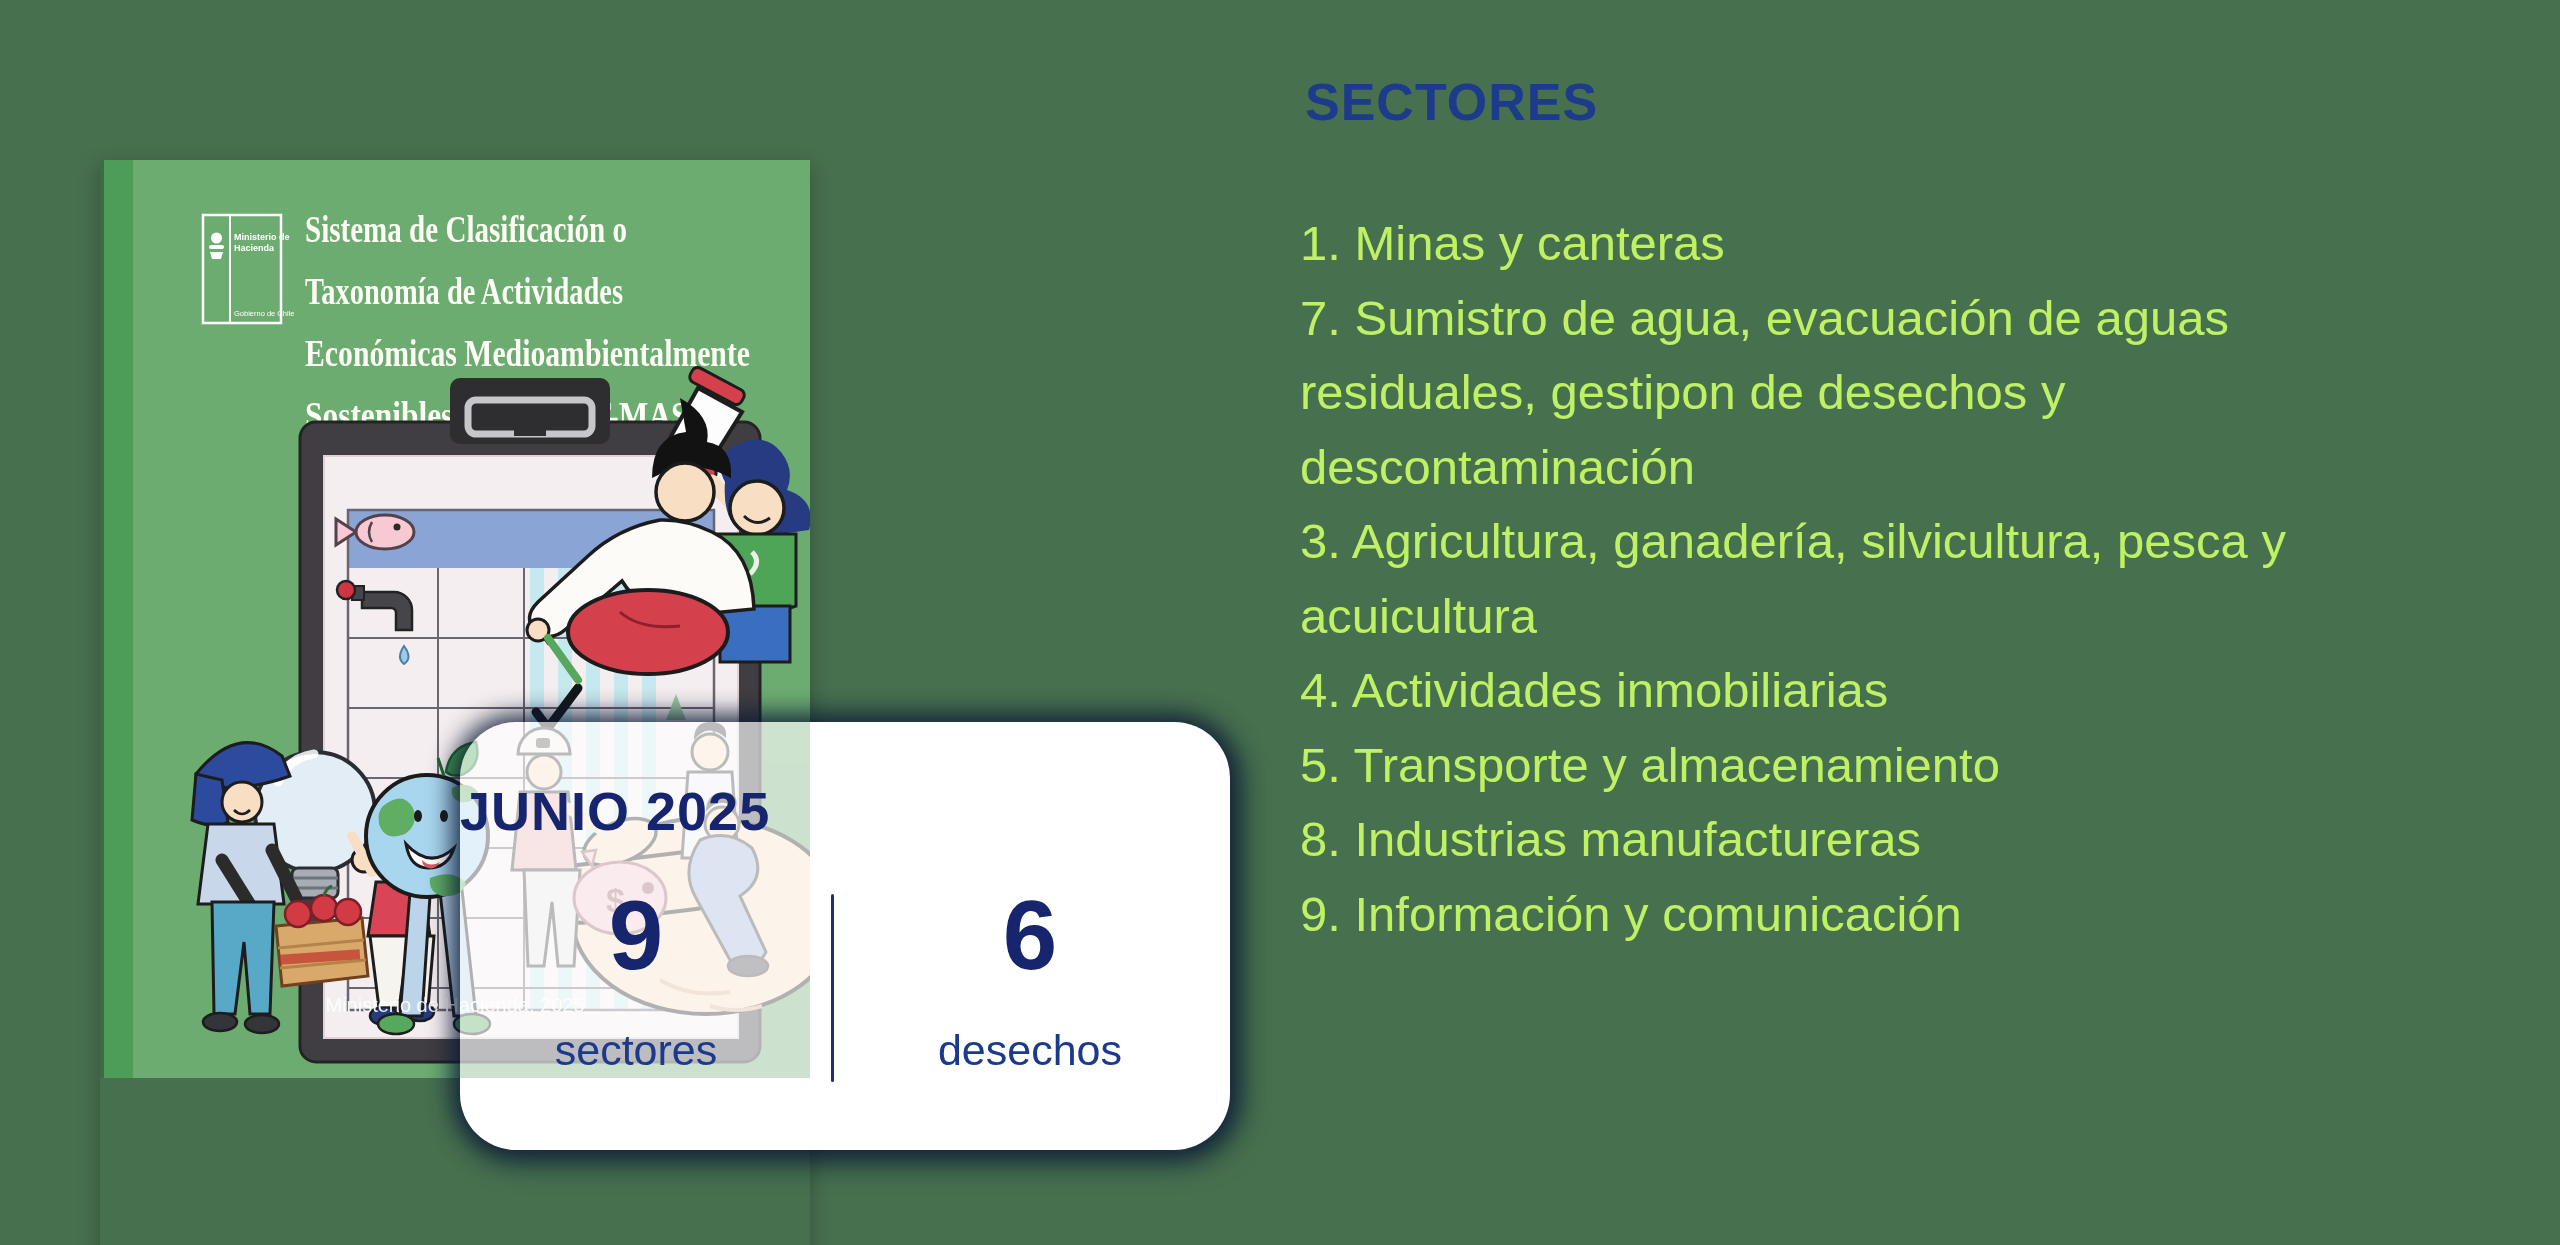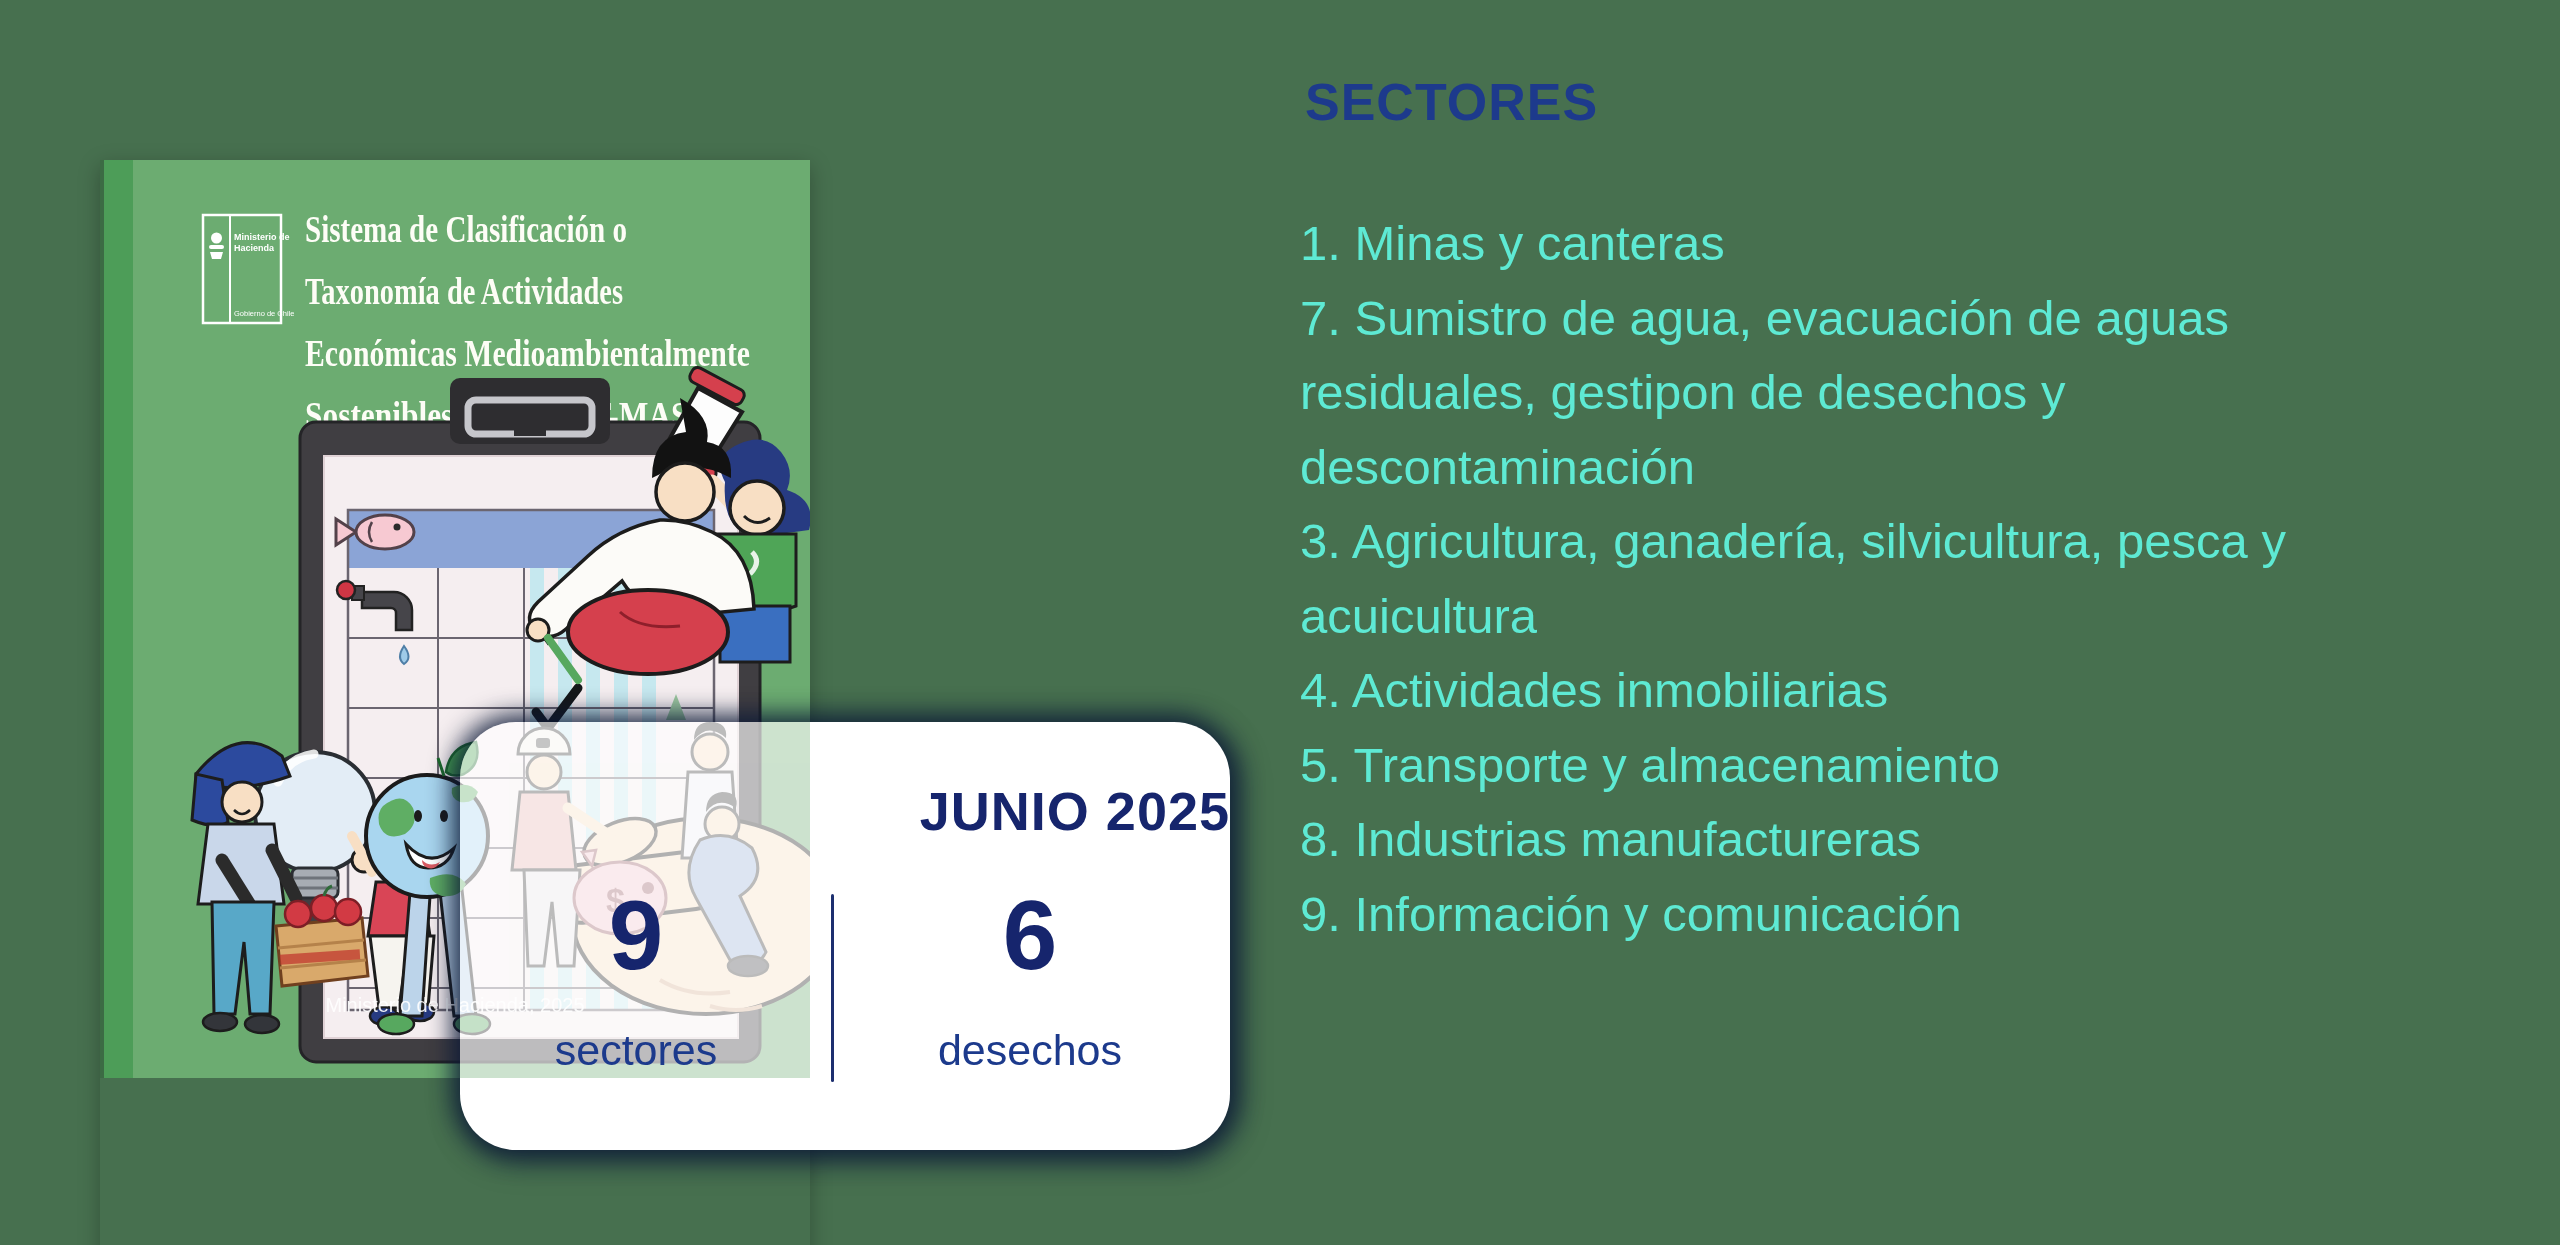--- a/index.html
+++ b/index.html
@@ -17,21 +17,21 @@
   
   .card{
     position:absolute;left:460px;top:722px;width:770px;height:428px;
     background:#ffffff;border-radius:56px;overflow:hidden;
     box-shadow:0 0 24px 7px rgba(11,24,54,0.82), 6px 8px 30px 2px rgba(11,24,54,0.55);
     z-index:5;
   }
   .frost{position:absolute;left:0;top:0;width:352px;height:358px;pointer-events:none;}
   .frost svg{position:absolute;left:-360px;top:-562px;opacity:0.34;}
   .card-date{
-    position:absolute;top:58px;left:0;width:100%;text-align:right;
+    position:absolute;top:58px;left:0;width:100%;text-align:left;
     font-size:54px;font-weight:bold;letter-spacing:1px;color:#16256d;
   }
   .stat-value{
     position:absolute;top:164px;text-align:center;
     font-size:98px;font-weight:bold;color:#16256d;line-height:1;
   }
   .stat-value.v-left{left:0;width:352px;}
   .stat-value.v-right{left:372px;width:396px;}
   .stat-label{
     position:absolute;top:298px;text-align:center;
@@ -43,21 +43,21 @@
     position:absolute;left:371px;top:172px;width:3px;height:188px;
     background:#1d2f6f;border-radius:2px;
   }
   
   .sectors-heading{
     position:absolute;left:1305px;top:72px;
     font-size:52px;font-weight:bold;letter-spacing:1px;color:#1d3a8c;
   }
   .sectors-list{
     position:absolute;left:1300px;top:206px;width:1180px;
-    font-size:49px;line-height:74.5px;color:#5eead4;
+    font-size:49px;line-height:74.5px;color:#bef264;
   }
   .sector-line{white-space:nowrap;}
 </style>
 </head>
 <body>
 
 <div class="cover">
   <svg width="710" height="918" viewBox="0 0 710 918" xmlns="http://www.w3.org/2000/svg">
     <g id="coverart">
 

